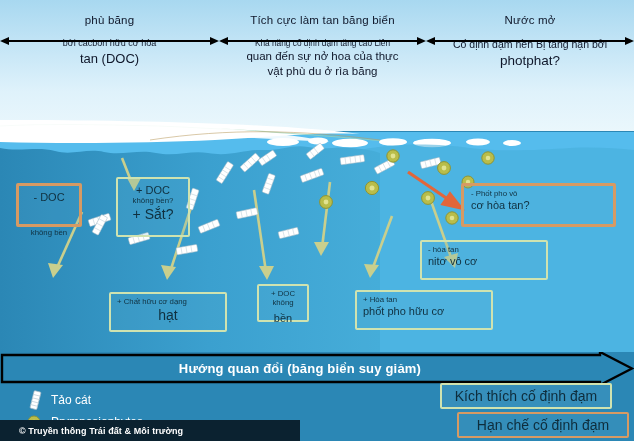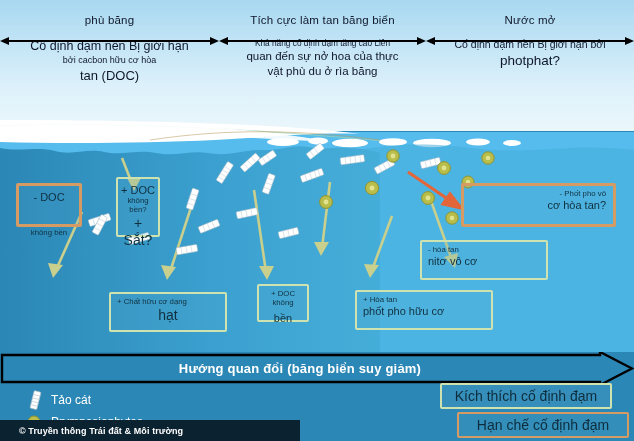--- a/index.html
+++ b/index.html
@@ -29,21 +29,21 @@
   .r1{font-size:10.5px;}
   .r2{font-size:13.5px;}
 
   
   .water{position:absolute;left:0;top:120px;width:634px;height:232px;}
 
   
   .box{position:absolute;box-sizing:border-box;border-radius:2px;
        color:#10303f;text-align:left;}
   .box.green{border:2.5px solid #cfe3b0;background:rgba(90,170,205,0.18);}
-  .box.orange{border:3px solid #d69a63;background:rgba(90,170,205,0.15);text-align:right;}
+  .box.orange{border:3px solid #d69a63;background:rgba(90,170,205,0.15);}
   .box .small{font-size:7.8px;display:block;line-height:1.15;}
   .box .big{font-size:14px;display:block;line-height:1.2;}
   .box .mid{font-size:11px;display:block;line-height:1.2;}
   .box.center{text-align:center;}
 
   
   .banner-wrap{position:absolute;left:0;top:352px;width:634px;height:33px;}
   .banner-text{
     position:absolute;left:0;top:0;width:600px;height:33px;
     display:flex;align-items:center;justify-content:center;
@@ -75,21 +75,20 @@
   <div class="sky"></div>
 
   <div class="hdr" style="left:0;width:219px;">
     <div class="ttl">phù băng</div>
     <svg class="axisline" width="219" height="10" viewBox="0 0 219 10">
       <line x1="6" y1="5" x2="213" y2="5" stroke="#000" stroke-width="2.2"></line>
       <polygon points="0,5 9,1 9,9" fill="#000"></polygon>
       <polygon points="219,5 210,1 210,9" fill="#000"></polygon>
     </svg>
     <div class="body">
-      <div class="l1">Cố định đạm nền Bị giới hạn</div>
       <div class="l2">bởi cacbon hữu cơ hòa</div>
       <div class="l3">tan (DOC)</div>
     </div>
   </div>
 
   <div class="hdr" style="left:219px;width:207px;">
     <div class="ttl">Tích cực làm tan băng biển</div>
     <svg class="axisline" width="207" height="10" viewBox="0 0 207 10">
       <line x1="6" y1="5" x2="201" y2="5" stroke="#000" stroke-width="2.2"></line>
       <polygon points="0,5 9,1 9,9" fill="#000"></polygon>
@@ -103,21 +102,21 @@
   </div>
 
   <div class="hdr" style="left:426px;width:208px;">
     <div class="ttl">Nước mở</div>
     <svg class="axisline" width="208" height="10" viewBox="0 0 208 10">
       <line x1="6" y1="5" x2="202" y2="5" stroke="#000" stroke-width="2.2"></line>
       <polygon points="0,5 9,1 9,9" fill="#000"></polygon>
       <polygon points="208,5 199,1 199,9" fill="#000"></polygon>
     </svg>
     <div class="body">
-      <div class="r1">Cố định đạm nền Bị giới hạn bởi</div>
+      <div class="r1">Cố định đạm nền Bị tăng hạn bởi</div>
       <div class="r2">photphat?</div>
     </div>
   </div>
 
   <svg class="water" width="634" height="232" viewBox="0 0 634 232">
     <defs>
       <linearGradient id="deepgrad" x1="0" y1="0" x2="1" y2="0">
         <stop offset="0%" stop-color="#2b87b5"></stop>
         <stop offset="55%" stop-color="#3ba0cf"></stop>
         <stop offset="100%" stop-color="#46add9"></stop>
@@ -336,21 +335,21 @@
         <circle cx="326" cy="82" r="2.4"></circle>
       </g>
     </g>
   </svg>
 
   <div class="box orange center" style="left:16px;top:183px;width:66px;height:44px;padding:5px 4px;">
     <span class="mid">- DOC</span>
     <span class="small" style="margin-top:25px;">không bền</span>
   </div>
 
-  <div class="box green center" style="left:116px;top:177px;width:44px;height:60px;padding:5px 0;">
+  <div class="box green center" style="left:116px;top:177px;width:74px;height:60px;padding:5px 0;">
     <span class="mid">+ DOC</span>
     <span class="small">không bền?</span>
     <span class="big">+ Sắt?</span>
   </div>
 
   <div class="box green" style="left:109px;top:292px;width:118px;height:40px;padding:4px 6px;">
     <span class="small">+ Chất hữu cơ dạng</span>
     <span class="big" style="text-align:center;">hạt</span>
   </div>
 

